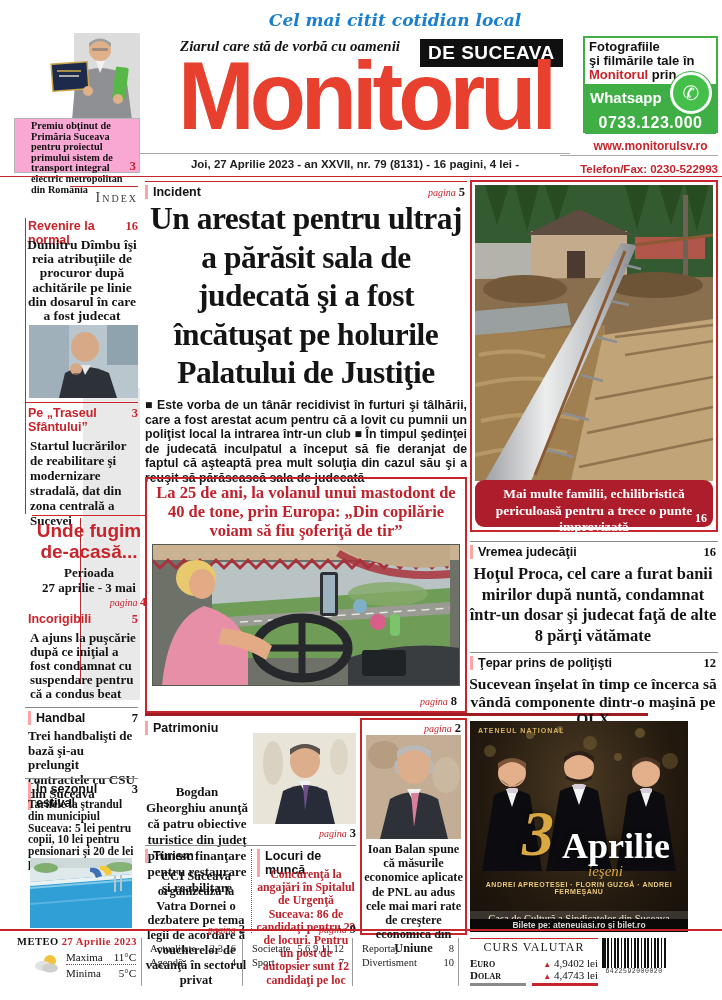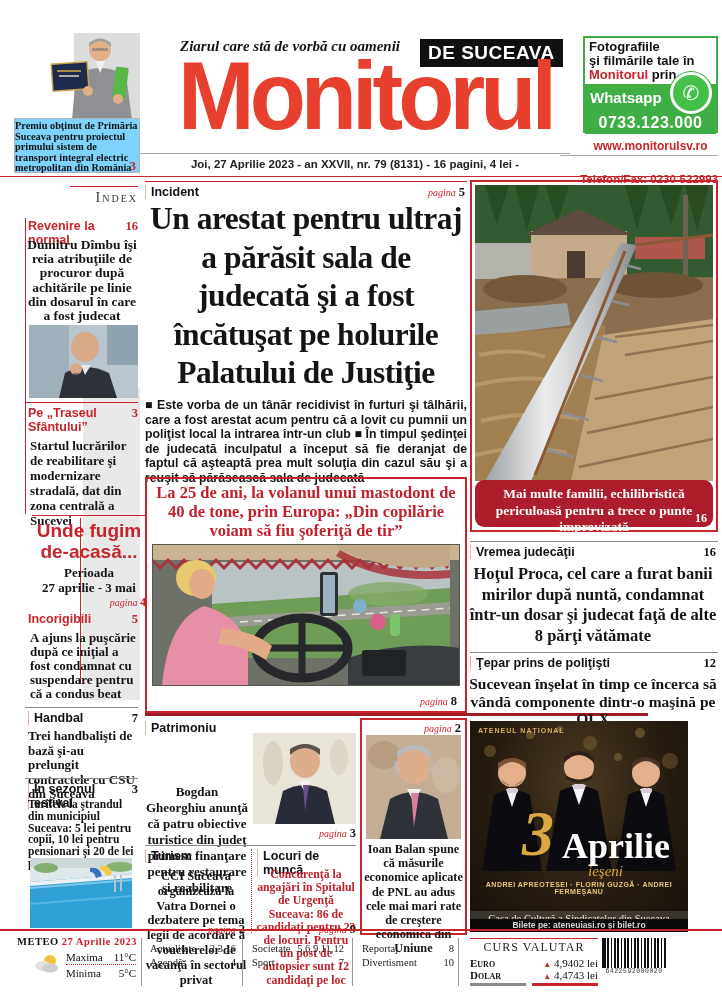--- a/index.html
+++ b/index.html
@@ -7,21 +7,21 @@
         font-family:"Liberation Sans","DejaVu Sans",sans-serif;color:#111;}
   .abs{position:absolute;}
   .serif{font-family:"Liberation Serif","DejaVu Serif",serif;}
   .red{color:#c8242b;}
   .ctr{text-align:center;}
   .hl{position:absolute;height:0;border-top:1px solid #c8242b;}
   .hl.gray{border-top-color:#8a8a8a;}
   .thick{position:absolute;height:3px;background:#a01c24;}
   .kick{position:absolute;display:flex;justify-content:space-between;align-items:flex-start;
         font-weight:bold;font-size:12.5px;line-height:14px;}
-  .kick .lbl{border-left:1px solid #fca5a5;padding-left:5px;}
+  .kick .lbl{border-left:3px solid #fca5a5;padding-left:5px;}
   .kick .num{font-family:"Liberation Serif",serif;font-weight:bold;}
   .kick.redk .lbl{border-left:none;padding-left:0;color:#c8242b;}
   .kick.redk .num{color:#c8242b;}
   .ptag{position:absolute;font:italic 10px "Liberation Serif",serif;color:#c8242b;text-align:right;}
   .ptag b{font-style:normal;font-weight:bold;font-size:12.5px;color:#161616;margin-left:3px;font-family:"Liberation Serif",serif;}
   .hdserif{font-family:"Liberation Serif","DejaVu Serif",serif;font-weight:bold;color:#141414;}
   .photo{display:block;}
   .badge{background:#101010;color:#fff;font-weight:bold;}
   .wa-box{position:absolute;left:583px;top:36px;width:135px;height:97px;border:2px solid #3fae45;background:#fff;box-sizing:border-box;}
   .wa-txt{padding:2px 4px 0 4px;font-weight:bold;font-size:13px;line-height:14px;}
@@ -36,37 +36,38 @@
   .fidx{display:flex;justify-content:space-between;font-family:"Liberation Serif",serif;font-size:10.5px;color:#222;line-height:14px;}
   .vsep{position:absolute;width:0;border-left:1px solid #9a9a9a;}
   .dotsep{position:absolute;width:0;border-left:1px dotted #c8242b;}
   .adtxt{position:absolute;left:0;right:0;text-align:center;color:#fff;}
 </style>
 </head>
 <body>
 
 <div class="page">
 
+  <div class="abs" style="left:230px;top:10px;width:330px;font:bold italic 17px 'DejaVu Serif',serif;color:#1b7fd0;text-align:center;">Cel mai citit cotidian local</div>
 
   <svg class="abs photo" style="left:48px;top:33px;" width="92" height="87" viewBox="0 0 92 87">
     <rect x="26" y="0" width="66" height="87" fill="#dcdcdc"></rect>
     <circle cx="52" cy="17" r="11" fill="#e0b089"></circle>
     <path d="M41 14 Q52 2 63 14 L63 10 Q52 1 41 10 Z" fill="#9f9f9f"></path>
     <rect x="44" y="15" width="16" height="3" fill="#777" opacity=".6"></rect>
     <path d="M24 87 L28 42 Q52 28 78 42 L84 87 Z" fill="#8e9094"></path>
     <path d="M48 28 L52 40 L57 28 Z" fill="#f2f2f2"></path>
     <rect x="4" y="30" width="36" height="27" fill="#1e2a4c" stroke="#c9a44a" stroke-width="1.5" transform="rotate(-4 22 43)"></rect>
     <rect x="9" y="37" width="24" height="2" fill="#c9a44a" opacity=".8"></rect>
     <rect x="11" y="42" width="20" height="2" fill="#e7e2d2" opacity=".7"></rect>
     <rect x="66" y="34" width="13" height="32" rx="2" fill="#58b847" transform="rotate(7 72 50)"></rect>
     <circle cx="40" cy="58" r="5" fill="#e0b089"></circle>
     <circle cx="70" cy="66" r="5" fill="#e0b089"></circle>
   </svg>
 
-  <div class="abs serif" style="left:14px;top:118px;width:126px;height:55px;border:1px solid #b5b5b5;background:#7dd3fc;padding:2px 0;font-weight:bold;font-size:10.3px;line-height:10.6px;box-sizing:border-box;">
+  <div class="abs serif" style="left:14px;top:118px;width:126px;height:55px;border:1px solid #b5b5b5;background:#f9a8d4;padding:2px 16px;font-weight:bold;font-size:10.3px;line-height:10.6px;box-sizing:border-box;">
     <span>Premiu obţinut de Primăria Suceava pentru proiectul primului sistem de transport integral electric metropolitan din România</span>
     <b class="red" style="position:absolute;right:3px;bottom:0;font-size:13px;">3</b>
   </div>
 
   <div class="abs serif" style="left:180px;top:38px;width:240px;font-style:italic;font-weight:bold;font-size:15px;color:#131313;">Ziarul care stă de vorbă cu oamenii</div>
 
   <div class="abs badge" style="left:420px;top:39px;padding:3px 8px;font-size:19px;letter-spacing:.5px;">DE SUCEAVA</div>
 
   <div class="abs" style="left:146px;top:44px;width:438px;text-align:center;font-weight:bold;font-size:92px;line-height:104px;letter-spacing:-5px;color:#e8402f;transform:scaleY(1.04);">Monitorul</div>
 
@@ -77,21 +78,21 @@
       <div><span class="red">Monitorul</span><span> prin</span></div>
     </div>
     <div class="wa-green">
       <span class="wa-label">Whatsapp</span>
       <span class="wa-circle">✆</span>
       <div class="wa-phone">0733.123.000</div>
     </div>
   </div>
 
   <div class="abs red ctr" style="left:583px;top:139px;width:135px;font-weight:bold;font-size:12px;">www.monitorulsv.ro</div>
-  <div class="abs red" style="left:560px;top:155px;width:158px;text-align:right;font-weight:bold;font-size:11.5px;border-top:1px solid #aaa;padding-top:17px;">Telefon/Fax: 0230-522993</div>
+  <div class="abs red" style="left:560px;top:155px;width:158px;text-align:right;font-weight:bold;font-size:11.5px;border-top:1px solid #aaa;padding-top:7px;">Telefon/Fax: 0230-522993</div>
 
   <div class="abs ctr" style="left:140px;top:153px;width:430px;font-weight:bold;font-size:11.5px;color:#222;border-top:1px solid #a7a7a7;padding-top:4px;">Joi, 27 Aprilie 2023 - an XXVII, nr. 79 (8131) - 16 pagini, 4 lei -</div>
 
   <div class="hl" style="left:0;top:176px;width:722px;"></div>
 
   <div class="abs" style="left:83px;top:388px;width:57px;height:312px;background:#e9e9e9;"></div>
   <div class="abs" style="left:25px;top:218px;width:0;height:296px;border-left:1px solid #c8242b;"></div>
   <div class="abs" style="left:80px;top:518px;width:0;height:166px;border-left:1px solid #c8242b;"></div>
 
   <div class="abs serif" style="left:70px;top:186px;width:68px;text-align:right;font-variant:small-caps;font-size:14px;letter-spacing:2px;color:#3a3a3a;border-top:1px solid #c8242b;padding-top:3px;">Index</div>

